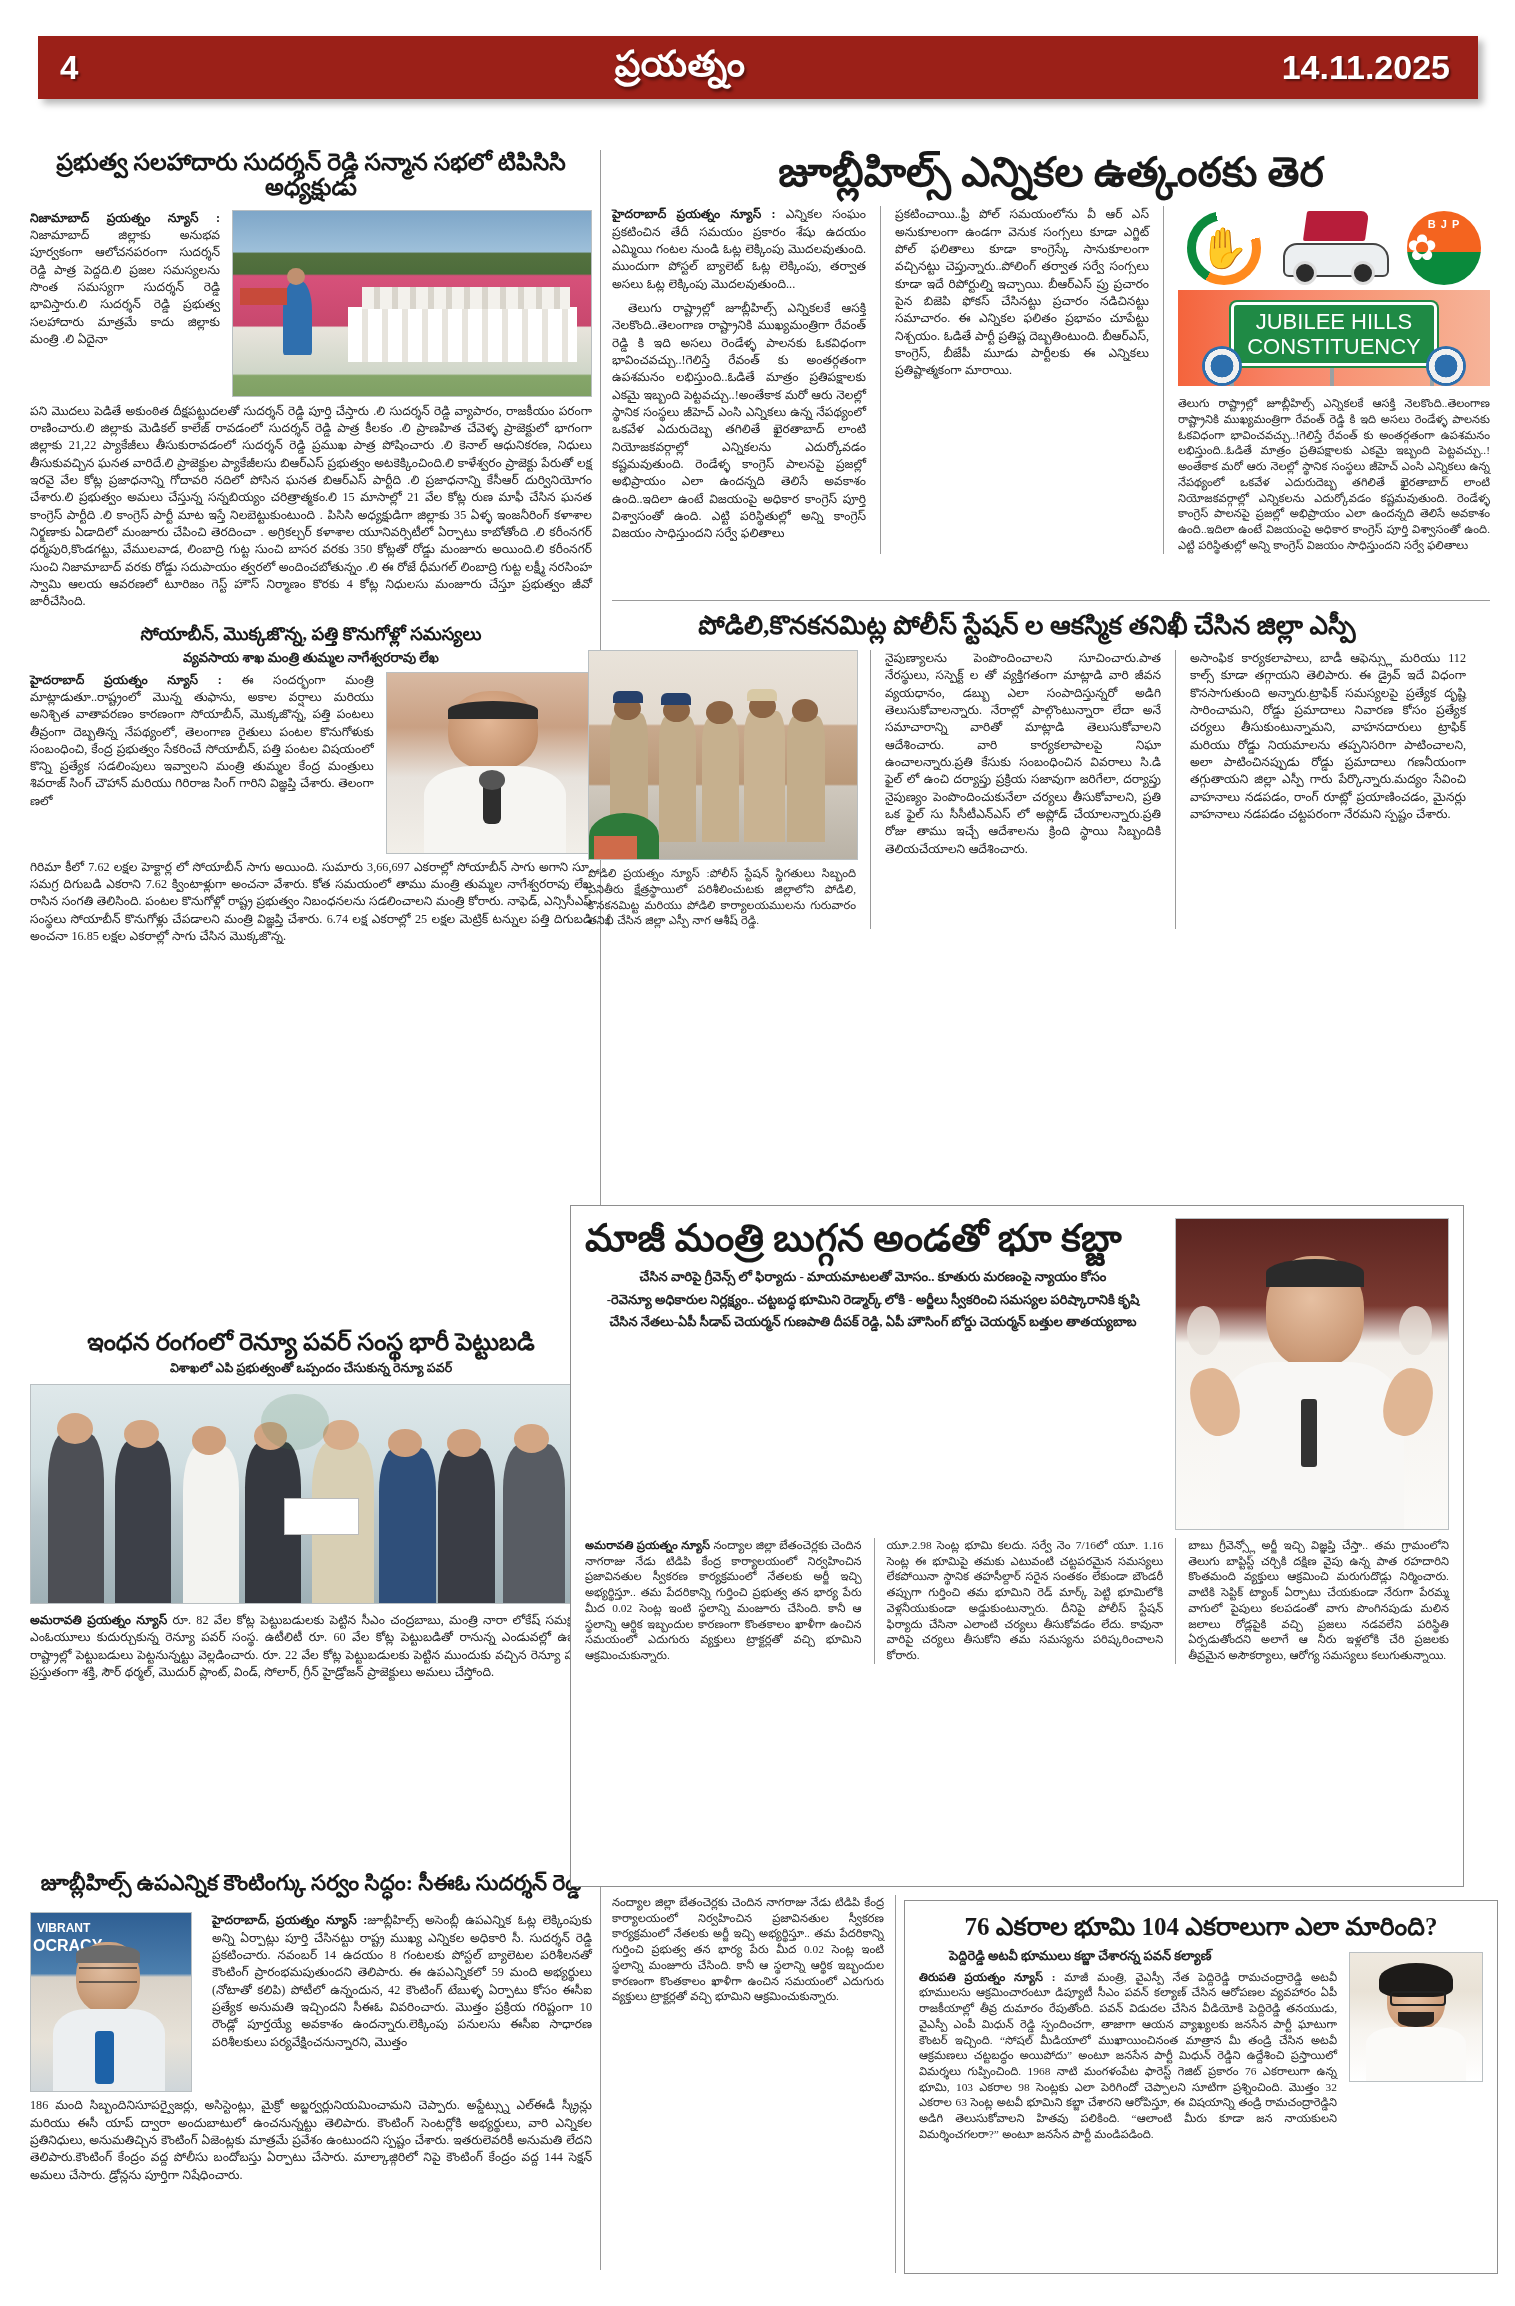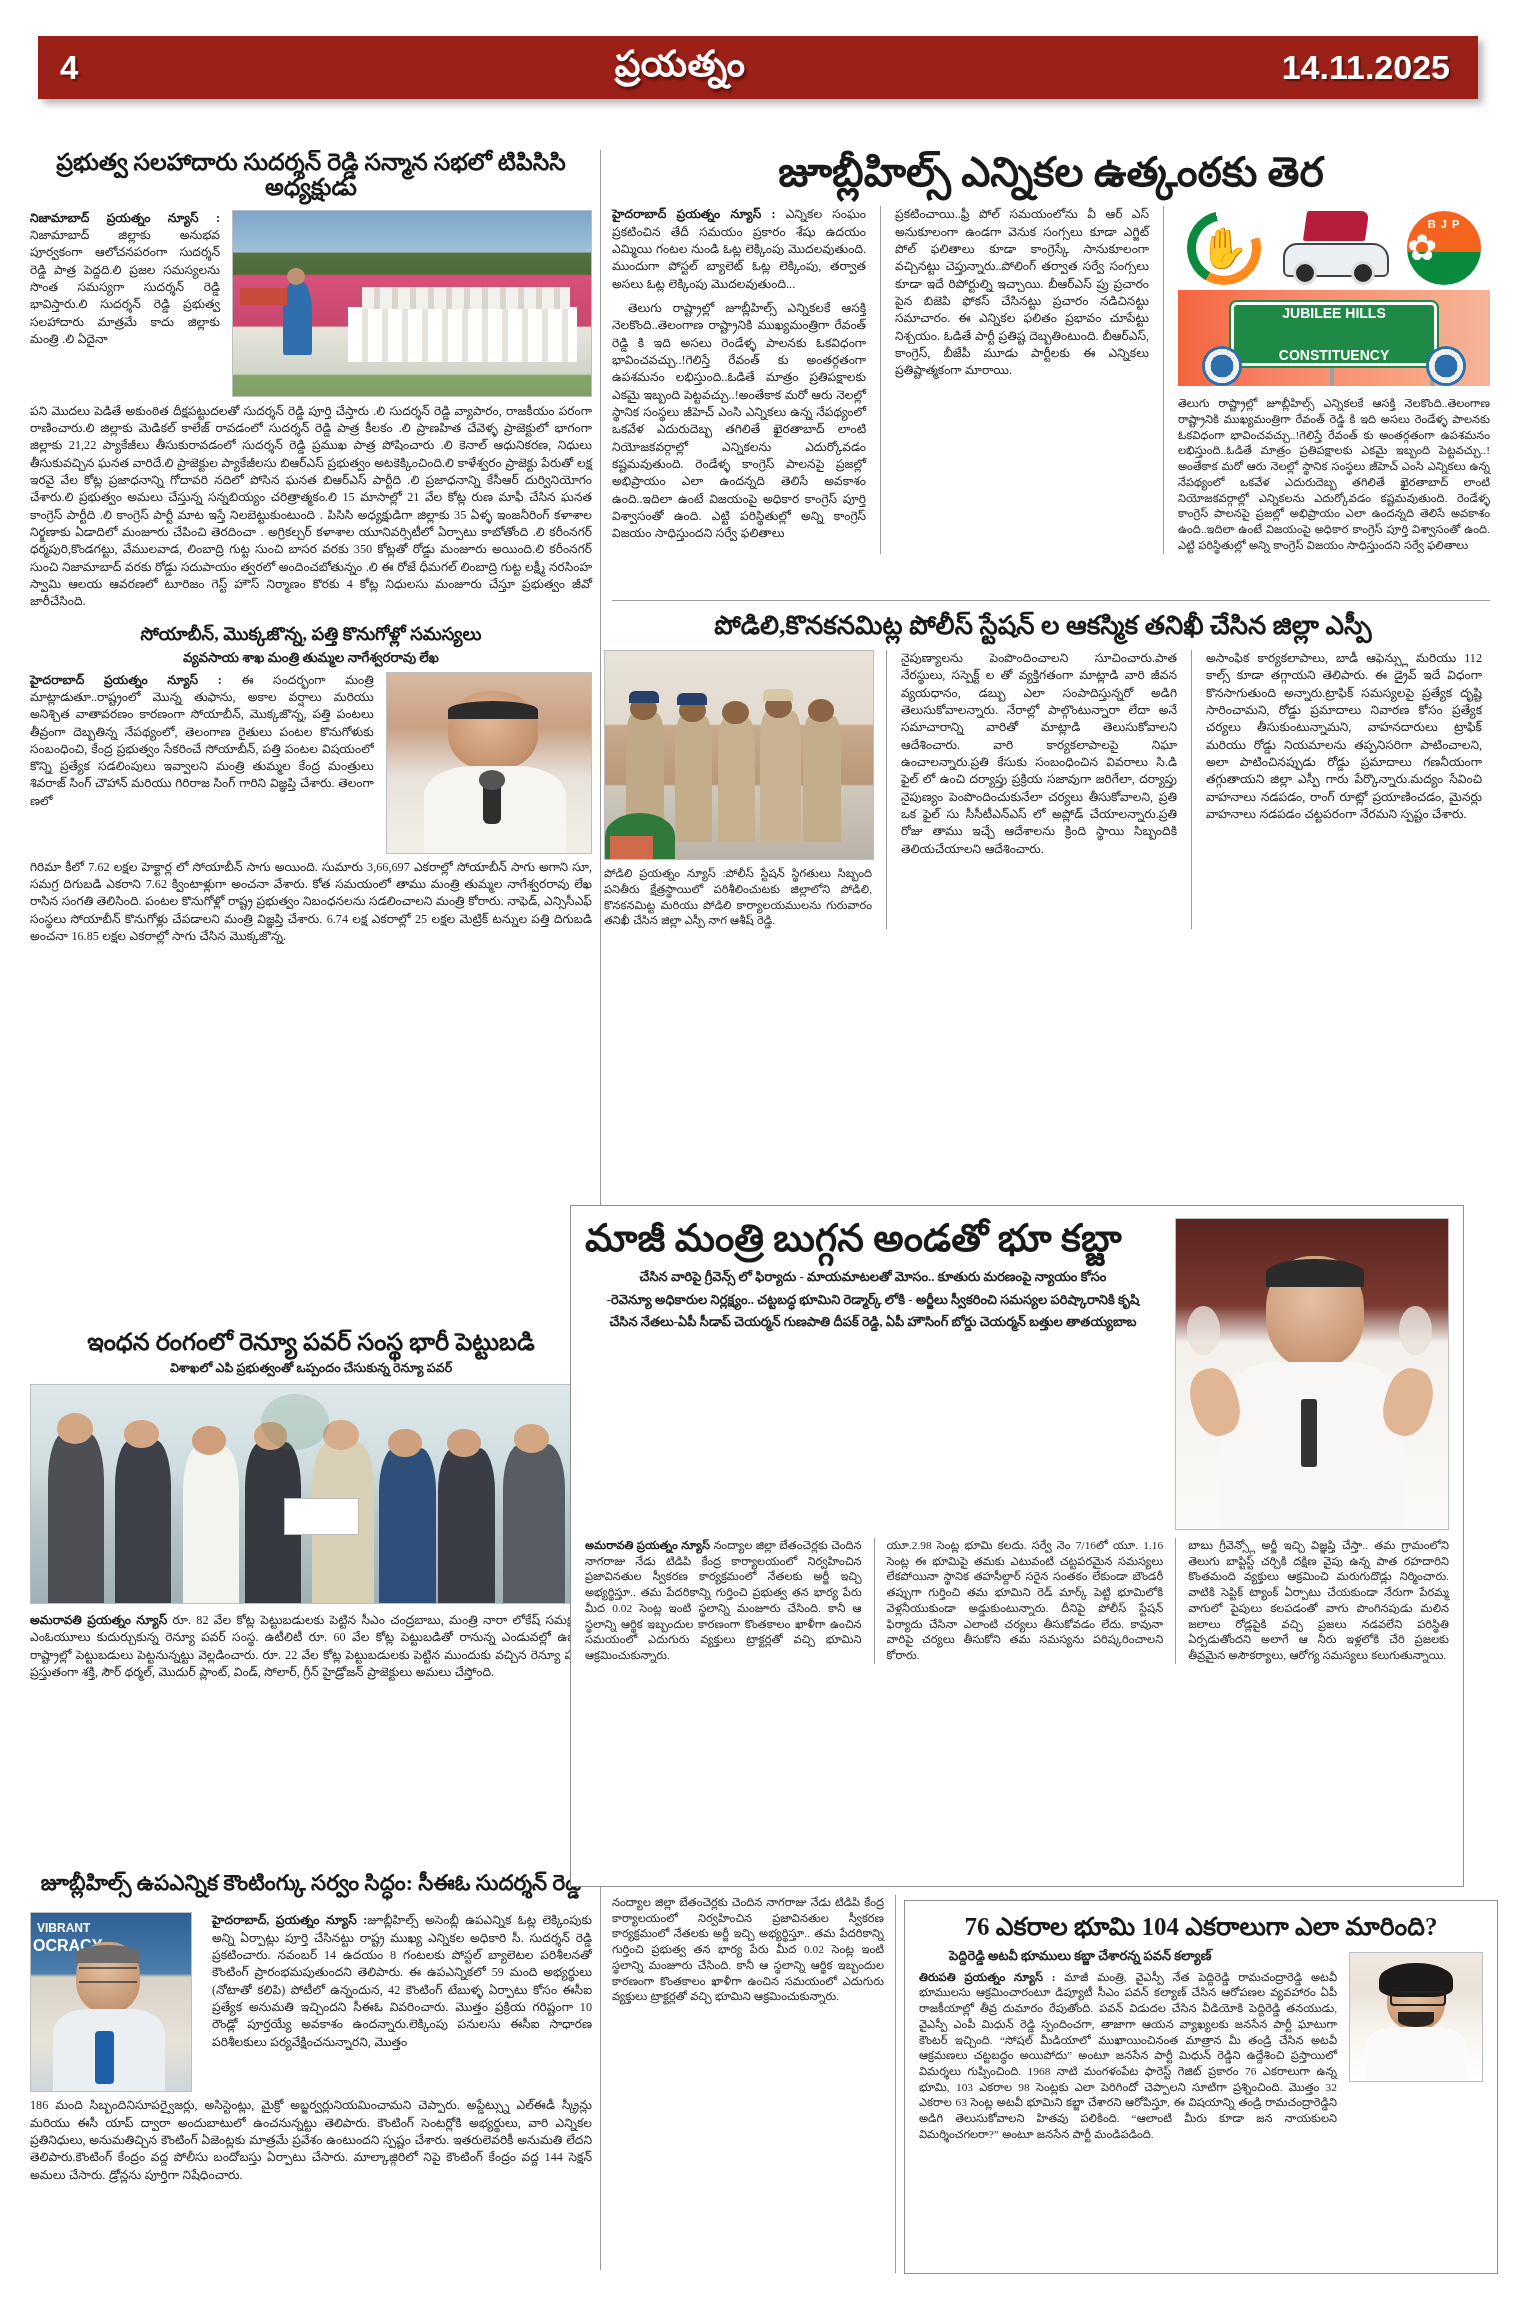--- a/index.html
+++ b/index.html
@@ -70,22 +70,22 @@
      background:linear-gradient(#f4641f 0 55%,#0a8a3c 55% 100%);position:relative;
      display:flex;align-items:center;justify-content:flex-start;}
   .logo-bjp .lotus{color:#fff;font-size:36px;line-height:1;}
   .logo-bjp .bjp{position:absolute;top:7px;left:0;right:0;text-align:center;color:#fff;
      font-family:"Liberation Sans",sans-serif;font-weight:bold;font-size:11px;letter-spacing:1px;}
 
   .signboard{position:absolute;left:0;right:0;bottom:0;height:78px;
      background:linear-gradient(90deg,#f4643c,#f8866a 35%,#f7a07f 70%,#f6b49a);}
   .signplate{position:absolute;left:50%;transform:translateX(-50%);top:12px;width:200px;height:58px;
      background:#1f8a45;border:3px solid #fff;border-radius:6px;display:flex;flex-direction:column;
-     align-items:center;justify-content:space-between;color:#fff;
-     font-family:"Liberation Sans",sans-serif;font-weight:bold;font-size:14px;line-height:1.15;
+     align-items:center;justify-content:center;color:#fff;
+     font-family:"Liberation Sans",sans-serif;font-weight:normal;font-size:22px;line-height:1.15;
      box-shadow:0 0 0 2px #1f8a45;}
   .post{position:absolute;bottom:0;width:4px;height:26px;background:#9aa0a3;}
 </style>
 </head>
 <body>
 
 <div class="page">
 
   <div class="masthead">
     <div class="mh-page">4</div>
@@ -230,21 +230,21 @@
                  background:radial-gradient(circle,#2d6fae 0 40%,#f0f0f0 41% 60%,#2d6fae 61%);"></div>
           </div>
         </div>
         <div class="body-txt small" style="margin-top:10px;"><span>తెలుగు రాష్ట్రాల్లో జూబ్లీహిల్స్ ఎన్నికలకే ఆసక్తి నెలకొంది..తెలంగాణ రాష్ట్రానికి ముఖ్యమంత్రిగా రేవంత్ రెడ్డి కి ఇది అసలు రెండేళ్ళ పాలనకు ఓకవిధంగా భావించవచ్చు..!గెలిస్తే రేవంత్ కు అంతర్గతంగా ఉపశమనం లభిస్తుంది..ఓడితే మాత్రం ప్రతిపక్షాలకు ఎకమై ఇబ్బంది పెట్టవచ్చు..!అంతేకాక మరో ఆరు నెలల్లో స్థానిక సంస్థలు జీహెచ్ ఎంసి ఎన్నికలు ఉన్న నేపథ్యంలో ఒకవేళ ఎదురుదెబ్బ తగిలితే ఖైరతాబాద్ లాంటి నియోజకవర్గాల్లో ఎన్నికలను ఎదుర్కోవడం కష్టమవుతుంది. రెండేళ్ళ కాంగ్రెస్ పాలనపై ప్రజల్లో అభిప్రాయం ఎలా ఉందన్నది తెలిసే అవకాశం ఉంది..ఇదిలా ఉంటే విజయంపై అధికార కాంగ్రెస్ పూర్తి విశ్వాసంతో ఉంది. ఎట్టి పరిస్థితుల్లో అన్ని కాంగ్రెస్ విజయం సాధిస్తుందని సర్వే ఫలితాలు</span></div>
       </div>
     </div>
   </div>
 
   <div class="rule" style="position:absolute;left:612px;top:600px;width:878px;"></div>
 
-  <div class="col" style="left:604px;top:612px;width:878px;">
+  <div class="col" style="left:588px;top:612px;width:878px;">
     <div class="hl" style="font-size:26px;">పోడిలి,కొనకనమిట్ల పోలీస్ స్టేషన్ ల ఆకస్మిక తనిఖీ చేసిన జిల్లా ఎస్పీ</div>
 
     <div style="display:flex;gap:14px;margin-top:10px;">
       <div style="width:268px;">
         <div class="photo ph-police" style="width:268px;height:208px;">
           <div style="position:absolute;left:8%;top:30%;width:14%;height:62%;background:#bfa987;border-radius:20% 20% 0 0;"></div>
           <div style="position:absolute;left:9.5%;top:22%;width:10%;height:11%;border-radius:50%;background:#8c6545;"></div>
           <div style="position:absolute;left:9%;top:19%;width:11%;height:6%;background:#26406b;border-radius:6px 6px 0 0;"></div>
           <div style="position:absolute;left:26%;top:31%;width:14%;height:61%;background:#c3ad8b;border-radius:20% 20% 0 0;"></div>
           <div style="position:absolute;left:27.6%;top:23%;width:10%;height:11%;border-radius:50%;background:#8c6545;"></div>

